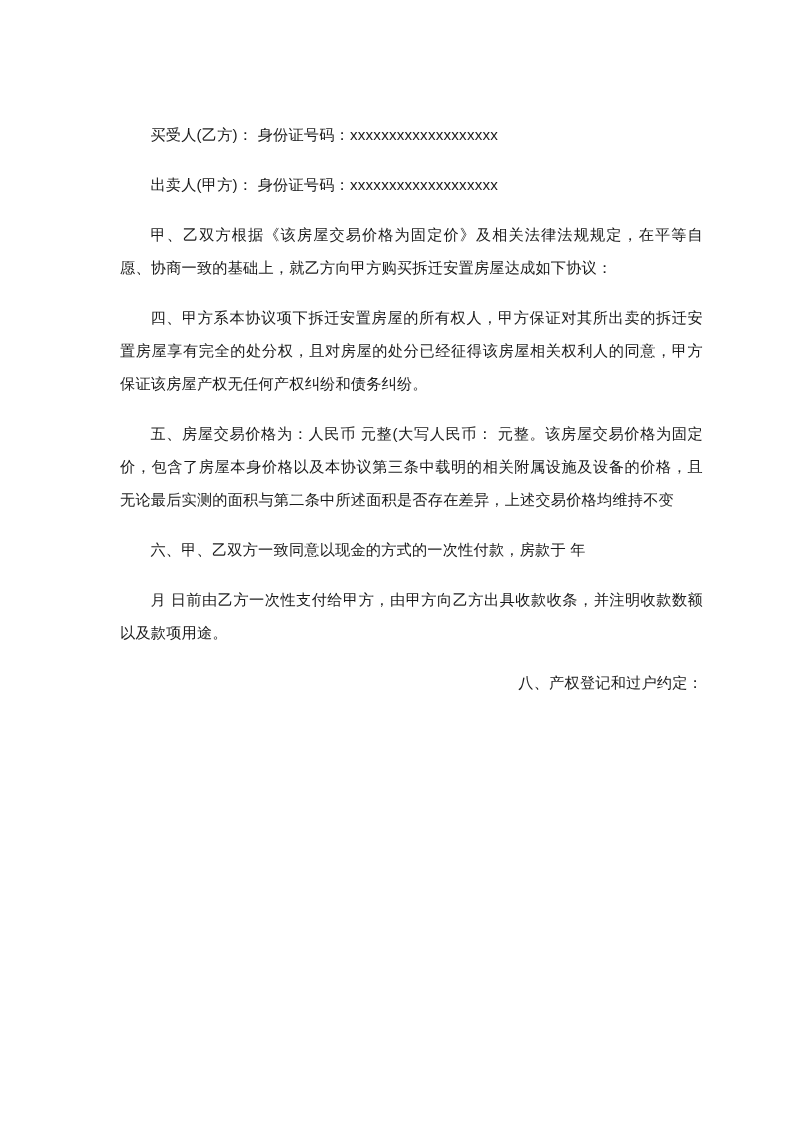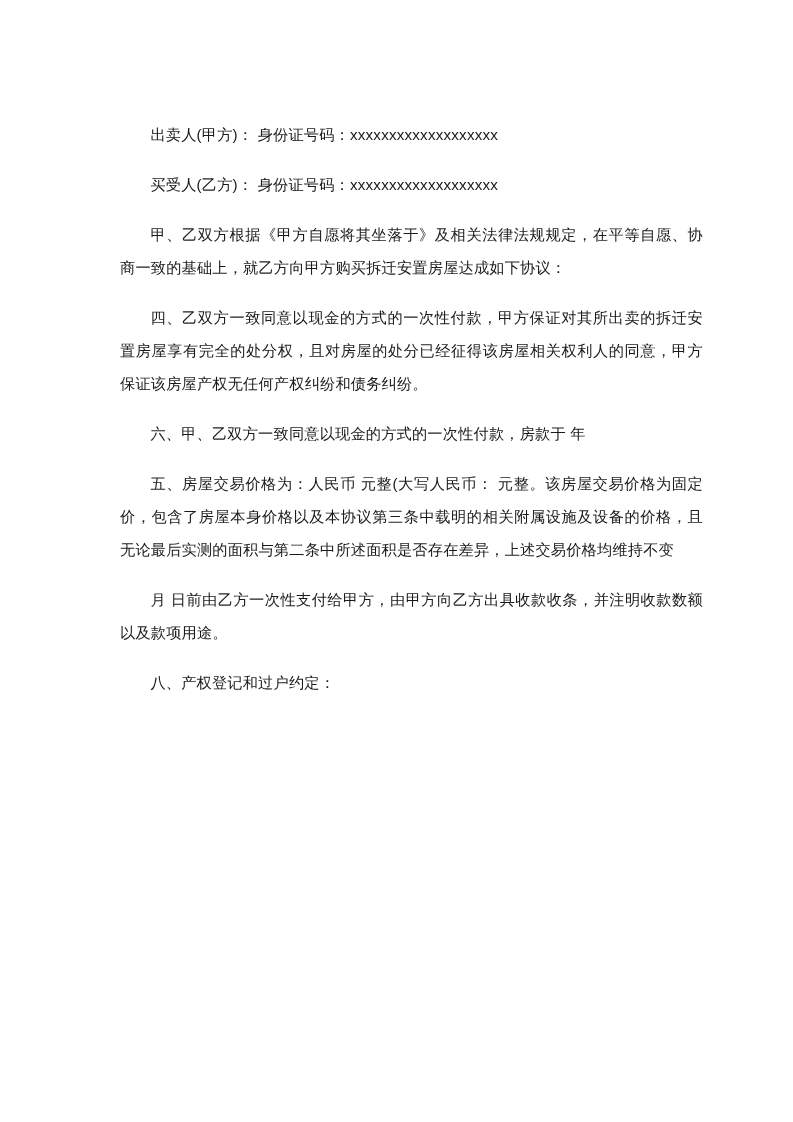--- a/index.html
+++ b/index.html
@@ -34,33 +34,34 @@
     line-height: 33px;
     text-align: justify;
     text-justify: inter-ideograph;
     text-indent: 2em;
     letter-spacing: 0.2px;
     word-break: break-all;
     color: #1a1a1a;
   }
   p.para:last-child {
     margin-bottom: 0;
+    text-align: right;
   }
   
   p.short {
     text-align: left;
   }
 </style>
 </head>
 <body>
 
 <div class="page">
   <div class="doc-body" id="doc-body">
+      <p class="para short">买受人(乙方)： 身份证号码：xxxxxxxxxxxxxxxxxxx</p>
       <p class="para short">出卖人(甲方)： 身份证号码：xxxxxxxxxxxxxxxxxxx</p>
-      <p class="para short">买受人(乙方)： 身份证号码：xxxxxxxxxxxxxxxxxxx</p>
-      <p class="para">甲、乙双方根据《甲方自愿将其坐落于》及相关法律法规规定，在平等自愿、协商一致的基础上，就乙方向甲方购买拆迁安置房屋达成如下协议：</p>
-      <p class="para">四、乙双方一致同意以现金的方式的一次性付款，甲方保证对其所出卖的拆迁安置房屋享有完全的处分权，且对房屋的处分已经征得该房屋相关权利人的同意，甲方保证该房屋产权无任何产权纠纷和债务纠纷。</p>
+      <p class="para">甲、乙双方根据《该房屋交易价格为固定价》及相关法律法规规定，在平等自愿、协商一致的基础上，就乙方向甲方购买拆迁安置房屋达成如下协议：</p>
+      <p class="para">四、甲方系本协议项下拆迁安置房屋的所有权人，甲方保证对其所出卖的拆迁安置房屋享有完全的处分权，且对房屋的处分已经征得该房屋相关权利人的同意，甲方保证该房屋产权无任何产权纠纷和债务纠纷。</p>
+      <p class="para">五、房屋交易价格为：人民币 元整(大写人民币： 元整。该房屋交易价格为固定价，包含了房屋本身价格以及本协议第三条中载明的相关附属设施及设备的价格，且无论最后实测的面积与第二条中所述面积是否存在差异，上述交易价格均维持不变</p>
       <p class="para short">六、甲、乙双方一致同意以现金的方式的一次性付款，房款于 年</p>
-      <p class="para">五、房屋交易价格为：人民币 元整(大写人民币： 元整。该房屋交易价格为固定价，包含了房屋本身价格以及本协议第三条中载明的相关附属设施及设备的价格，且无论最后实测的面积与第二条中所述面积是否存在差异，上述交易价格均维持不变</p>
       <p class="para">月 日前由乙方一次性支付给甲方，由甲方向乙方出具收款收条，并注明收款数额以及款项用途。</p>
       <p class="para short">八、产权登记和过户约定：</p>
     </div>
 </div>
 
 </body></html>

